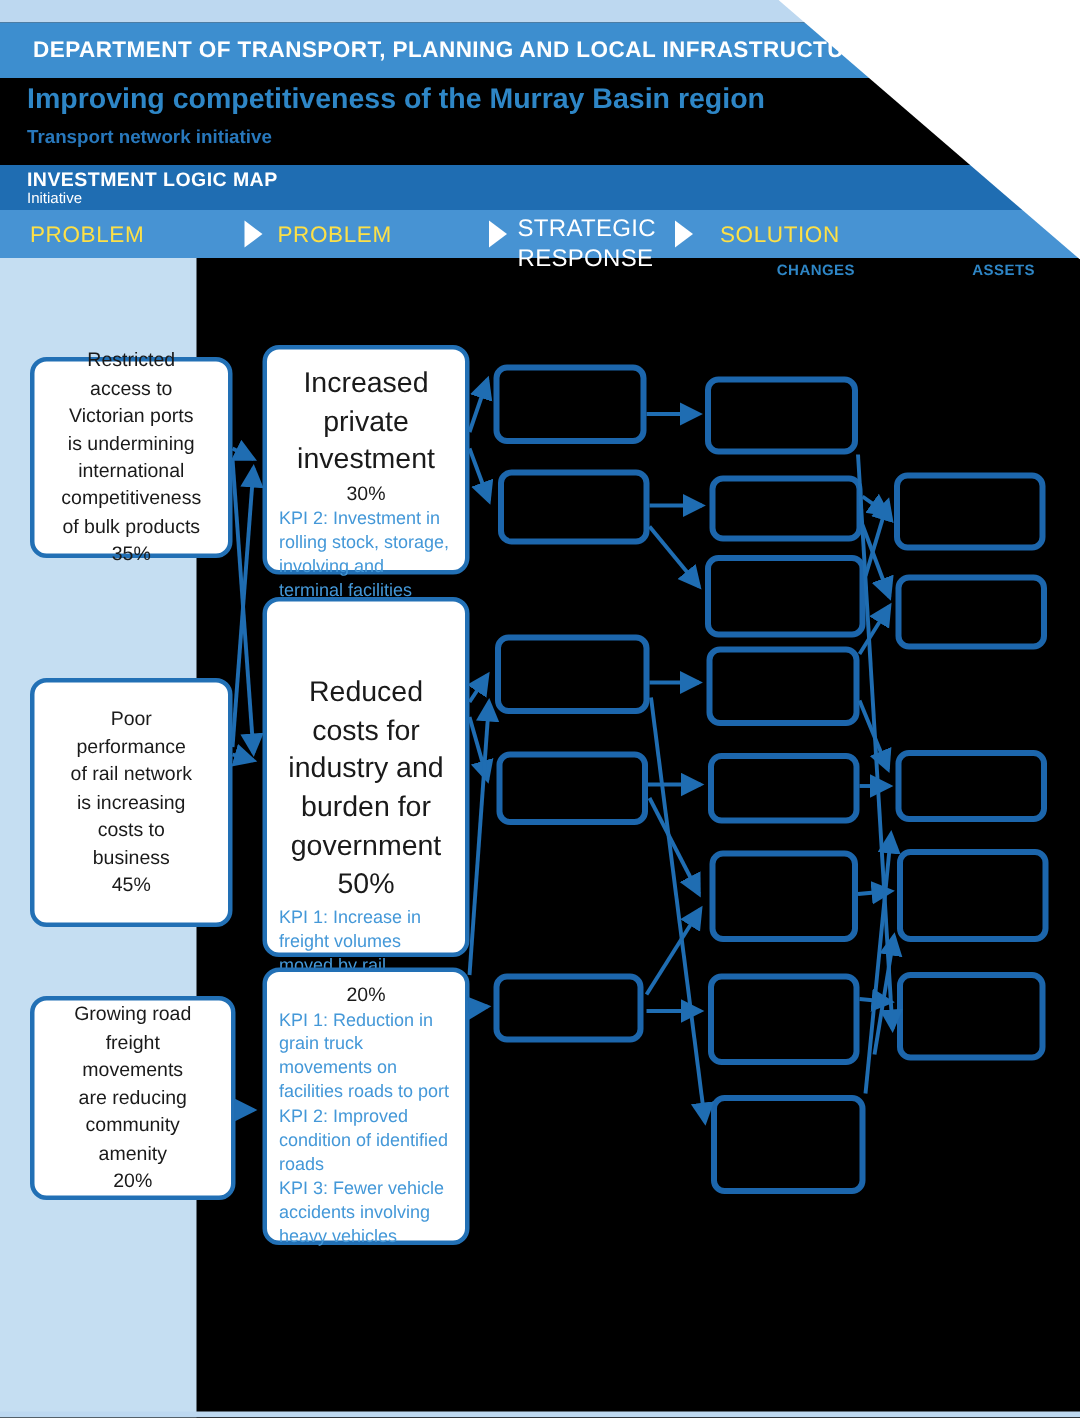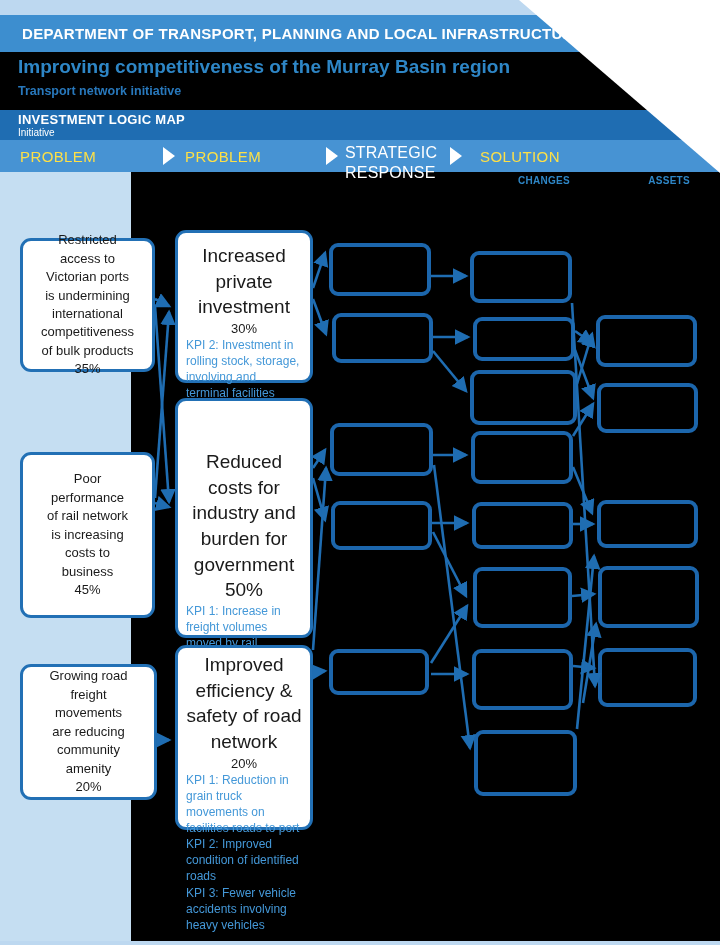--- a/index.html
+++ b/index.html
@@ -96,21 +96,20 @@
   <div class="btitle" style="margin-top:4px;">Increased private investment</div>
   <div class="bweight">30%</div>
   <div class="kpi">KPI 2: Investment in rolling stock, storage, involving and terminal facilities</div>
 </div>
 <div class="abs bbox" style="left:175px;top:398px;width:138px;height:240px;">
   <div class="btitle" style="margin-top:42px;">Reduced costs for industry and burden for government 50%</div>
   <div class="kpi">KPI 1: Increase in freight volumes moved by rail</div>
   <div class="kpi">KPI 3: Reduced rate of deterioration on identified roads</div>
 </div>
 <div class="abs bbox" style="left:175px;top:645px;width:138px;height:185px;">
-  <div class="btitle" style="margin-top:-2px;">Improved efficiency &amp; safety of road network</div>
   <div class="bweight">20%</div>
   <div class="kpi">KPI 1:  Reduction in grain truck movements on facilities roads to port</div>
   <div class="kpi">KPI 2: Improved condition of identified roads</div>
   <div class="kpi">KPI 3: Fewer vehicle accidents involving heavy vehicles</div>
 </div>
 
 <div class="abs ebox" style="left:329px;top:243px;width:102px;height:53px;"></div>
 <div class="abs ebox" style="left:332px;top:313px;width:101px;height:50px;"></div>
 <div class="abs ebox" style="left:330px;top:423px;width:103px;height:53px;"></div>
 <div class="abs ebox" style="left:331px;top:501px;width:101px;height:49px;"></div>

